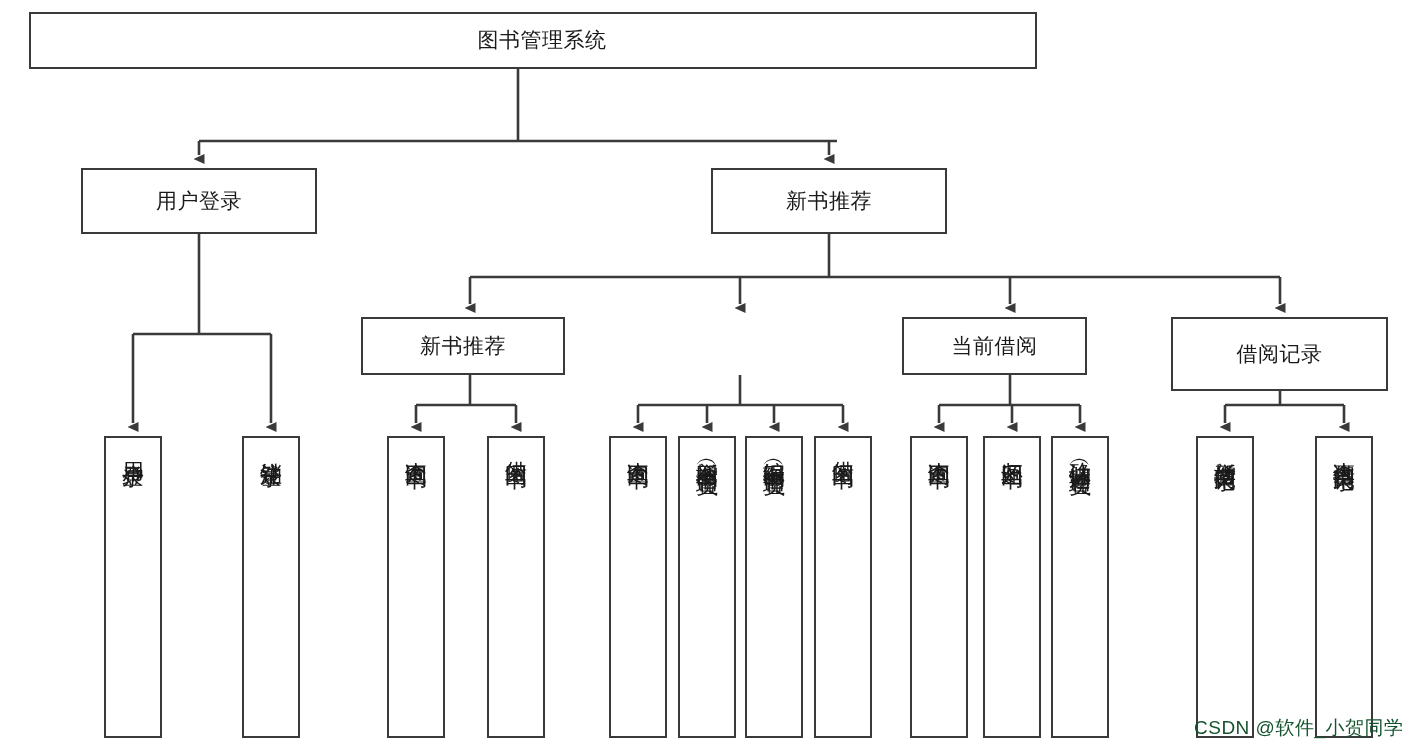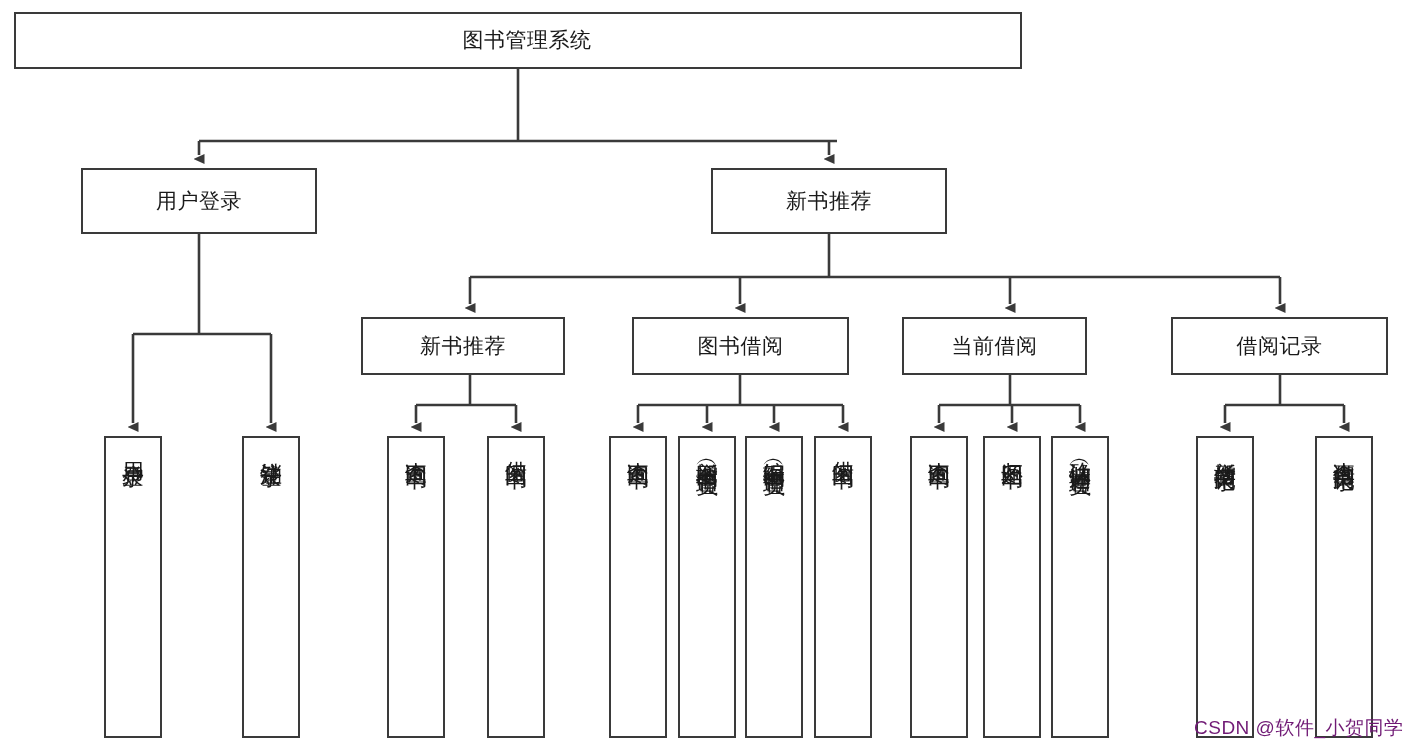--- a/index.html
+++ b/index.html
@@ -59,21 +59,21 @@
     writing-mode: vertical-rl;
     text-orientation: upright;
     font-size: 22px;
     line-height: 1.0;
     letter-spacing: 2px;
     white-space: nowrap;
   }
   .watermark {
     position: absolute;
     font-size: 19px;
-    color: #701a75;
+    color: #14532d;
     white-space: nowrap;
     letter-spacing: 0.5px;
   }
 </style>
 </head>
 <body>
 
 <div id="diagram-root">
 
   <svg class="edges" viewBox="0 0 1405 747" xmlns="http://www.w3.org/2000/svg">
@@ -119,41 +119,38 @@
       <path d="M1012,405 L1012,423" marker-end="url(#arrow)"></path>
       <path d="M1080,405 L1080,423" marker-end="url(#arrow)"></path>
 
       <path d="M1280,375 L1280,405"></path>
       <path d="M1225,405 L1344,405"></path>
       <path d="M1225,405 L1225,423" marker-end="url(#arrow)"></path>
       <path d="M1344,405 L1344,423" marker-end="url(#arrow)"></path>
     </g>
   </svg>
 
-  <div class="node root horiz" style="left:14px; top:12px; width:1008px; height:57px;padding-left:18px;">
+  <div class="node root horiz" style="left:29px; top:12px; width:1008px; height:57px;padding-left:18px;">
     <span class="label">图书管理系统</span>
   </div>
 
   <div class="node horiz" style="left:81px; top:168px; width:236px; height:66px;">
     <span class="label">用户登录</span>
   </div>
   <div class="node horiz" style="left:711px; top:168px; width:236px; height:66px;">
     <span class="label">新书推荐</span>
   </div>
 
   <div class="node horiz" style="left:361px; top:317px; width:204px; height:58px;">
     <span class="label">新书推荐</span>
   </div>
-  <div class="node horiz" style="left:632px; top:317px; width:217px; height:58px;">
-    <span class="label">图书借阅</span>
-  </div>
   <div class="node horiz" style="left:902px; top:317px; width:185px; height:58px;">
     <span class="label">当前借阅</span>
   </div>
-  <div class="node horiz" style="left:1171px; top:317px; width:217px; height:58px;">
+  <div class="node horiz" style="left:1171px; top:317px; width:217px; height:74px;">
     <span class="label">借阅记录</span>
   </div>
 
   <div class="node vert" style="left:104px; top:436px; width:58px; height:302px;">
     <span class="label">用户登录</span>
   </div>
   <div class="node vert" style="left:242px; top:436px; width:58px; height:302px;">
     <span class="label">注销登录</span>
   </div>
   <div class="node vert" style="left:387px; top:436px; width:58px; height:302px;">

